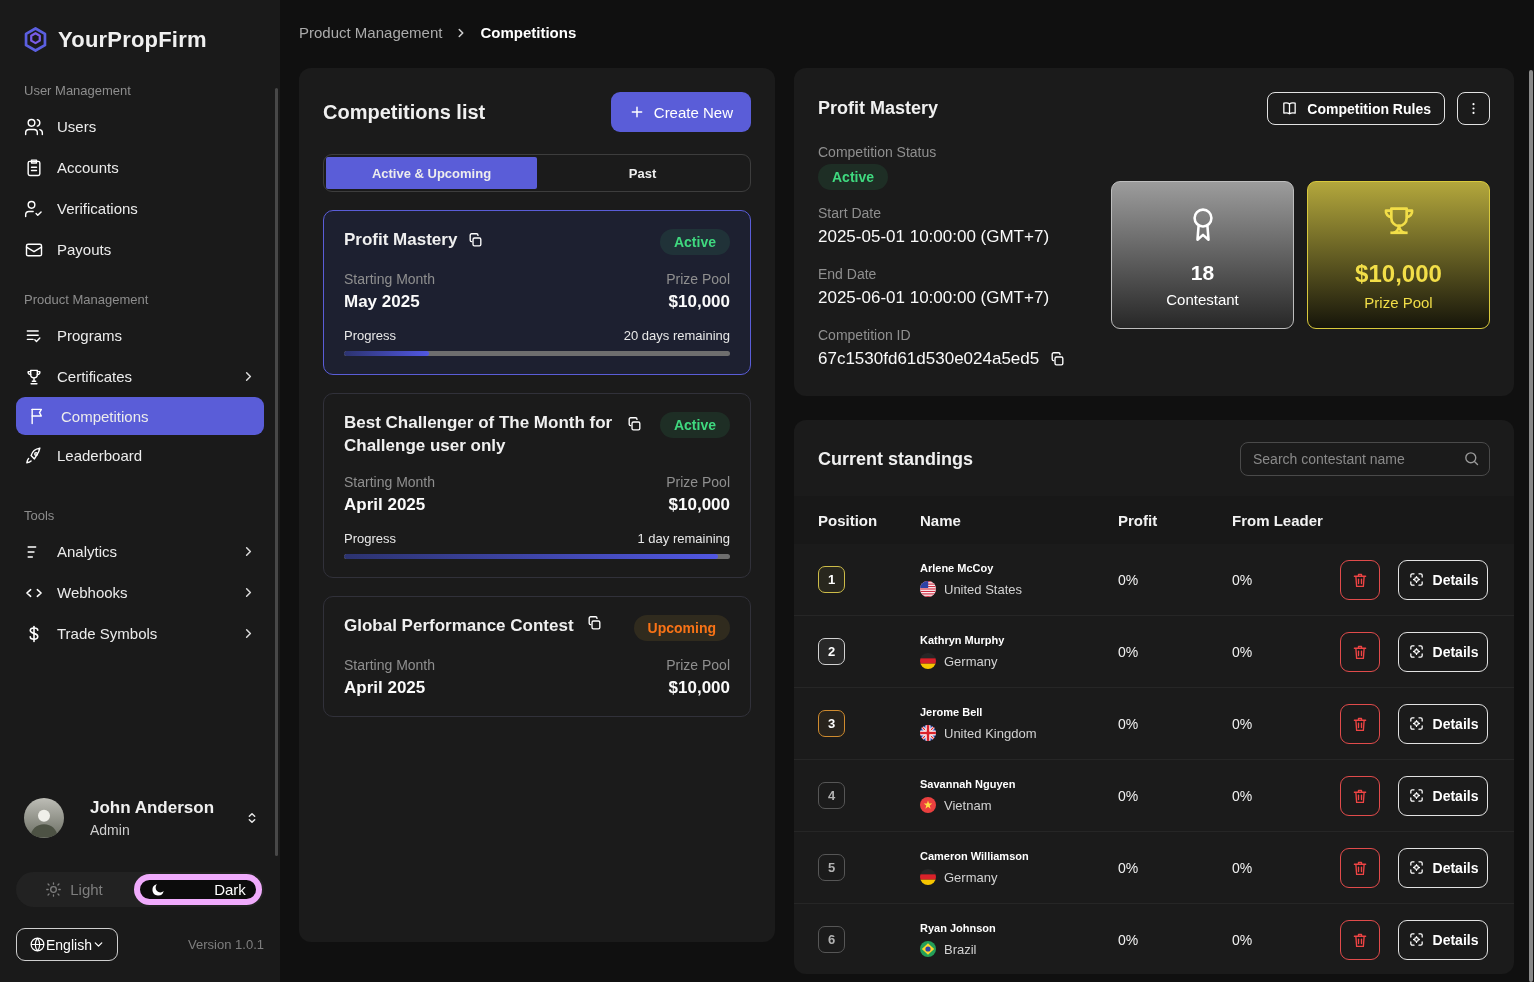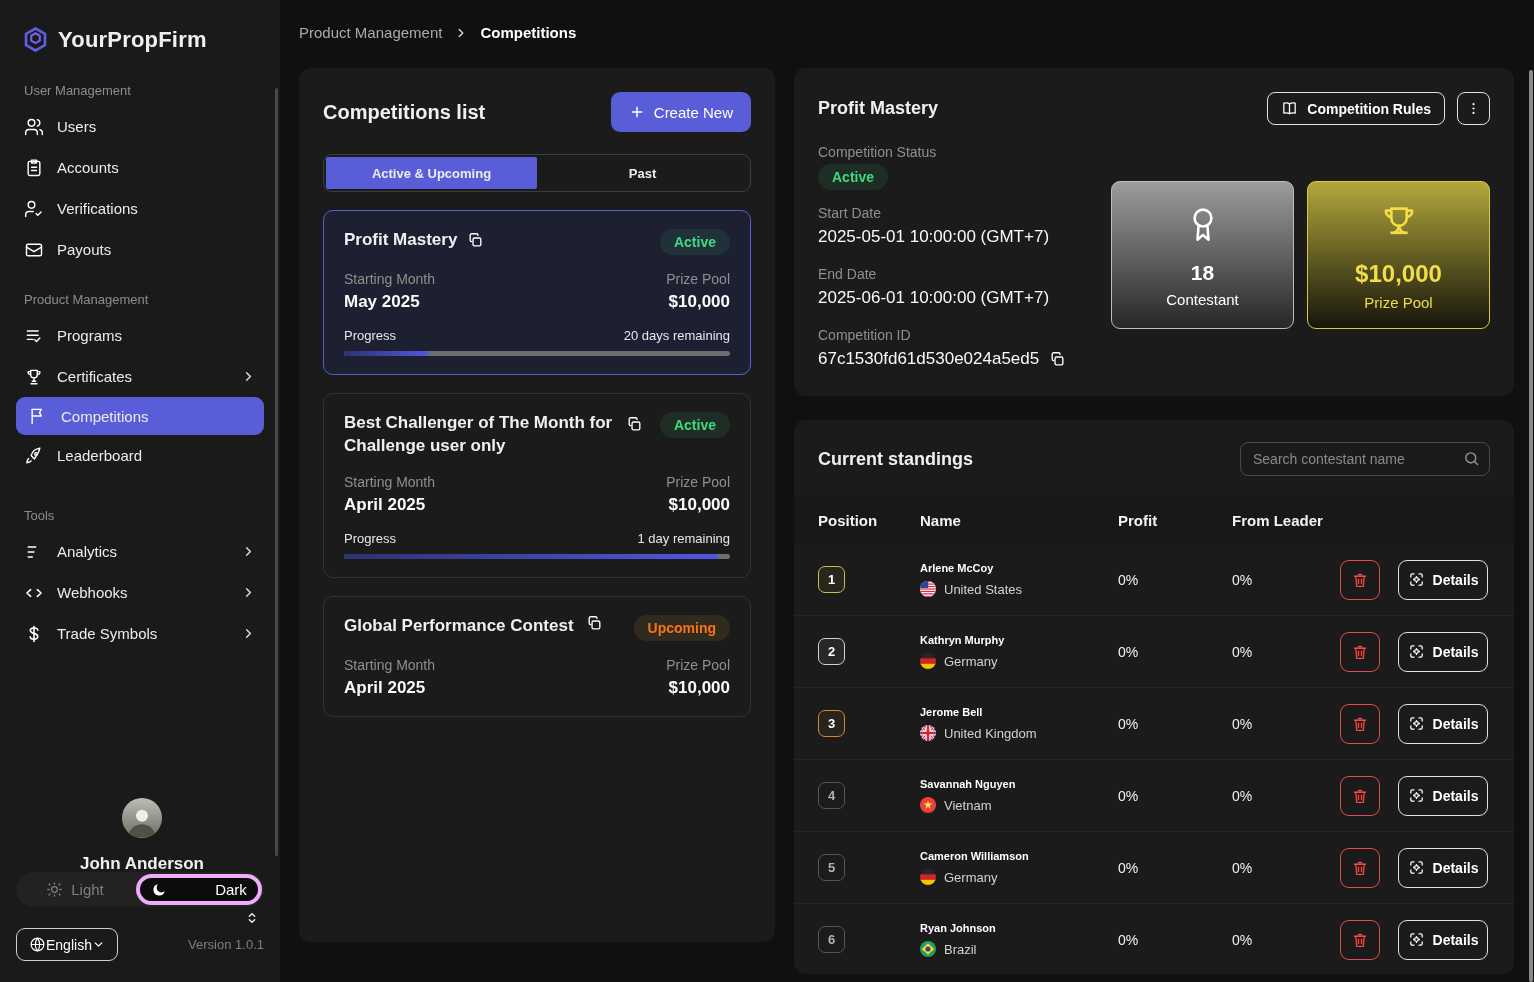--- a/index.html
+++ b/index.html
@@ -12,32 +12,32 @@
   .sidebar { position:absolute; left:0; top:0; width:280px; height:982px; background:#1a1a1a; }
   .brand { display:flex; align-items:center; gap:9px; padding:26px 0 0 22px; }
   .brand-text { font-size:22px; font-weight:700; letter-spacing:.2px; }
   .section-label { color:#8d8d8d; font-size:13px; padding:0 24px; margin-top:22px; margin-bottom:8px; }
   .nav-item { display:flex; align-items:center; gap:13px; height:41px; padding:0 24px; font-size:15px;
     color:#ececec; cursor:pointer; }
   .nav-item .chev { margin-left:auto; color:#dcdcdc; }
   .nav-item.active { background:#5a5dd8; border-radius:9px; margin:0 16px; padding:0 12px; height:38px; }
   .sidebar-scrollbar { position:absolute; right:2px; top:88px; width:3px; height:768px; background:#484848; border-radius:2px; }
 
-  .profile { position:absolute; left:0; top:798px; width:280px; display:flex; align-items:center; gap:16px; padding:0 20px 0 24px;flex-direction:column; }
+  .profile { position:absolute; left:0; top:798px; width:280px; display:flex; align-items:center; gap:26px; padding:0 20px 0 24px; }
   .avatar { width:40px; height:40px; border-radius:50%; background:linear-gradient(180deg,#bdbdb6,#6c6f64); overflow:hidden; position:relative; }
   .avatar svg { position:absolute; left:4px; top:6px; }
   .profile-name { font-size:17px; font-weight:600; }
   .profile-role { font-size:14px; color:#cfcfcf; margin-top:4px; }
   .profile .chev { margin-left:auto; color:#e6e6e6; }
 
   .theme-toggle { position:absolute; left:16px; top:872px; width:248px; height:35px; background:#222222;
     border-radius:18px; display:flex; }
   .theme-seg { flex:1; display:flex; align-items:center; justify-content:center; gap:8px; font-size:15px; cursor:pointer; }
   .theme-seg.light { color:#7e7e7e; }
-  .theme-seg.dark { background:#0c0c0c; border-radius:18px; color:#fff; margin:2px; border:4px solid #f0abfc;gap:48px; }
+  .theme-seg.dark { background:#0c0c0c; border-radius:18px; color:#fff; margin:2px; border:6px solid #f0abfc;gap:48px; }
 
   .sidebar-bottom { position:absolute; left:16px; top:928px; width:248px; display:flex; align-items:center; justify-content:space-between; }
   .lang-btn { display:flex; align-items:center; border:1px solid #cfcfcf; border-radius:9px;
     padding:7px 12px; font-size:14px; color:#fff; background:transparent; cursor:pointer;justify-content:flex-end; }
   .version { color:#7e7e7e; font-size:13px; }
 
   
   .main { position:absolute; left:280px; top:0; width:1254px; height:982px; background:#101010; }
   .breadcrumb { display:flex; align-items:center; gap:12px; padding:24px 0 0 19px; font-size:15px; }
   .breadcrumb .parent { color:#ababab; }

